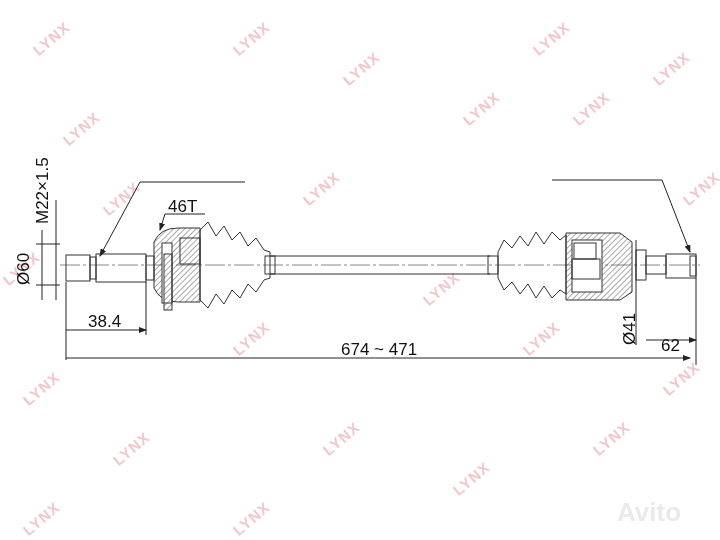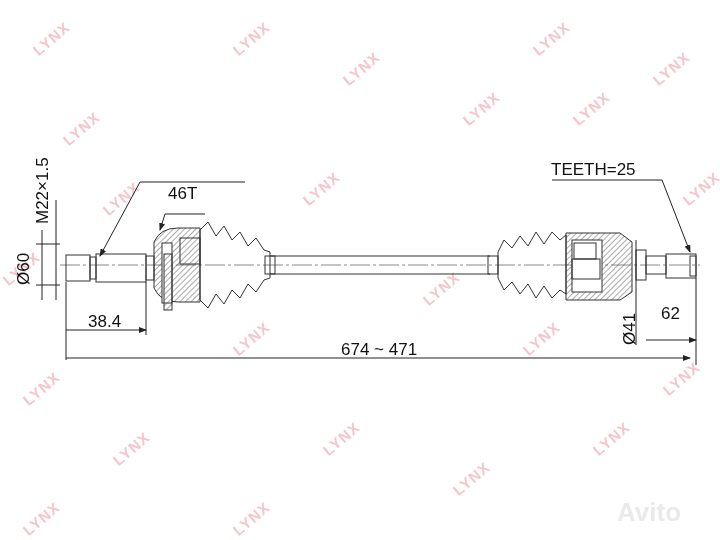--- a/index.html
+++ b/index.html
@@ -99,21 +99,20 @@
       <line x1="146" y1="282" x2="146" y2="335"></line>
       <line x1="66" y1="358" x2="690" y2="358" marker-end="url(#arr)"></line>
       <line x1="696" y1="278" x2="696" y2="365"></line>
       <line x1="646" y1="340" x2="696" y2="340" marker-end="url(#arr)"></line>
       <line x1="636" y1="240" x2="636" y2="345"></line>
     </g>
   </svg>
 
   <span class="lbl vert" style="left:33px;top:224px">M22×1.5</span>
   <span class="lbl vert" style="left:14px;top:285px">Ø60</span>
-  <span class="lbl" style="left:168px;top:184px">46T</span>
+  <span class="lbl" style="left:168px;top:197px">46T</span>
   <span class="lbl" style="left:88px;top:312px">38.4</span>
   <span class="lbl" style="left:341px;top:340px">674 ~ 471</span>
-  <span class="lbl" style="left:551px;top:160px">TEETH=25</span>
   <span class="lbl vert" style="left:620px;top:345px">Ø41</span>
-  <span class="lbl" style="left:661px;top:304px">62</span>
+  <span class="lbl" style="left:661px;top:336px">62</span>
 
   <span class="logo">Avito</span>
 </div>
 
 </body></html>

